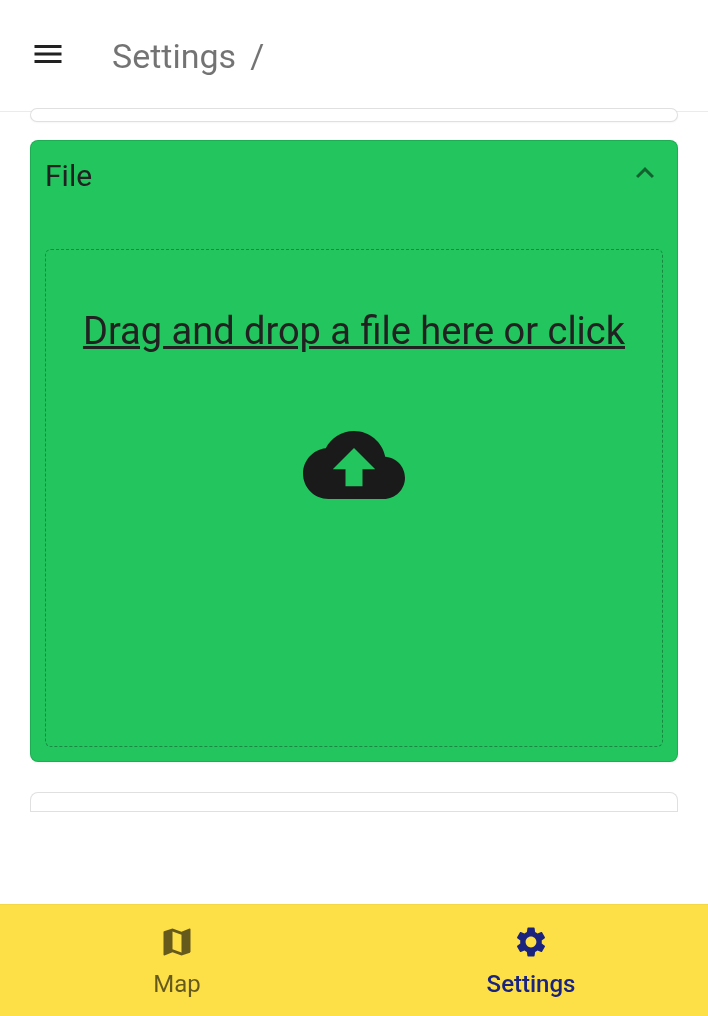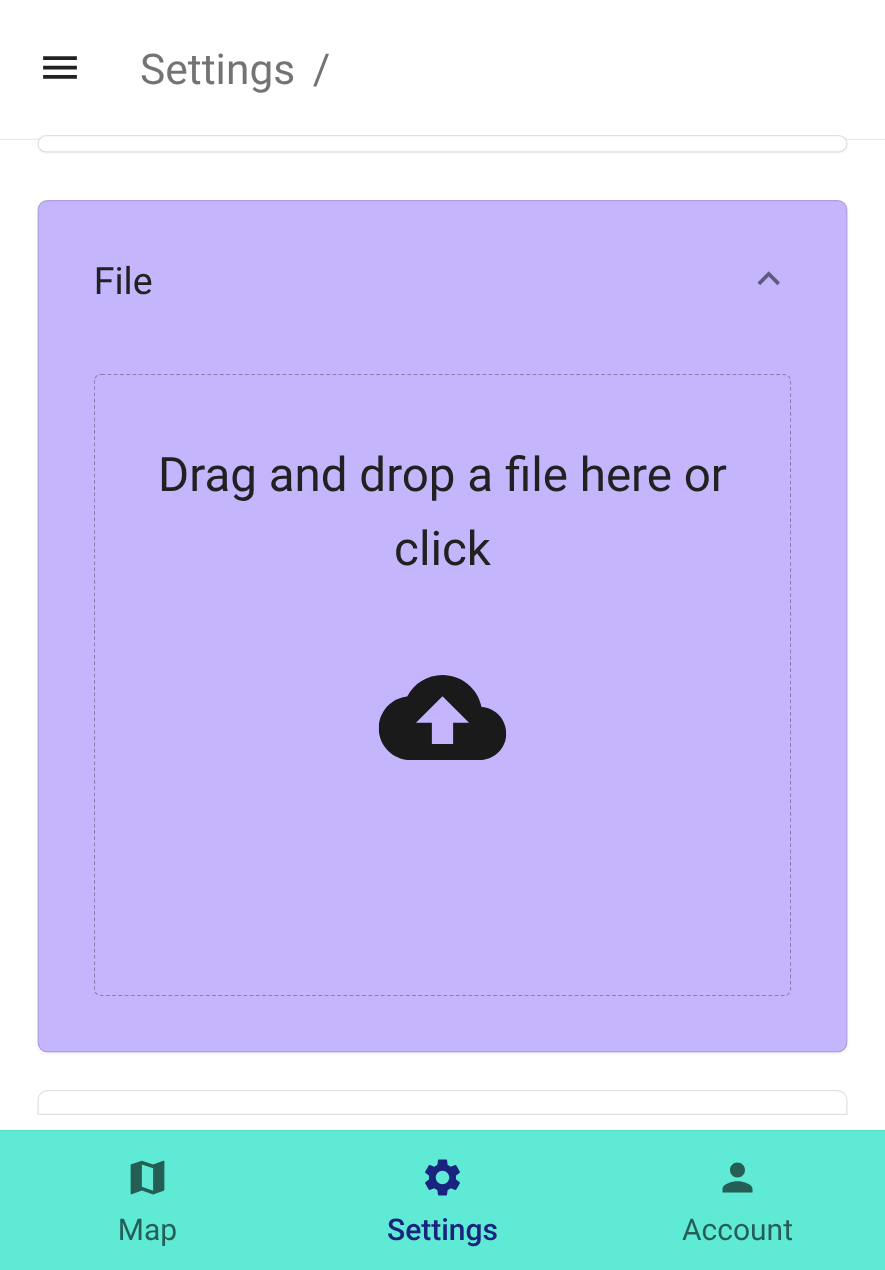--- a/index.html
+++ b/index.html
@@ -59,25 +59,25 @@
     }
     .card-stub {
       background: #ffffff;
       border: 1px solid rgba(0,0,0,0.12);
       border-radius: 8px;
       height: 14px;
       margin-top: -4px;
       box-shadow: 0 1px 2px rgba(0,0,0,0.04);
     }
     .card {
-      background: #c4b5fd;
+      background: #22c55e;
       border: 1px solid rgba(0,0,0,0.12);
       border-radius: 8px;
-      margin-top: 38px;
-      padding: 44px;
+      margin-top: 18px;
+      padding: 14px;
       box-shadow: 0 1px 3px rgba(0,0,0,0.05);
     }
     .card-header {
       display: flex;
       align-items: center;
       justify-content: space-between;
       cursor: pointer;
     }
     .card-title {
       font-size: 30px;
@@ -99,20 +99,21 @@
       align-items: center;
       cursor: pointer;
       padding: 30px 20px;
     }
     .dropzone-text {
       font-size: 38px;
       color: #212121;
       text-align: center;
       line-height: 1.55;
       margin-top: 22px;
+      text-decoration: underline;
     }
     .cloud-icon {
       margin-top: 70px;
     }
     .cloud-icon svg {
       width: 102px;
       height: 68px;
       fill: #1a1a1a;
     }
     .card-stub-bottom {
@@ -123,21 +124,21 @@
       height: 20px;
       margin-top: 30px;
     }
     .bottom-nav {
       position: absolute;
       bottom: 0;
       left: 0;
       right: 0;
       height: 112px;
       display: flex;
-      background: #5eead4;
+      background: #fde047;
       border-top: 1px solid rgba(0,0,0,0.04);
     }
     .nav-item {
       flex: 1;
       display: flex;
       flex-direction: column;
       align-items: center;
       justify-content: center;
       cursor: pointer;
       gap: 6px;
@@ -211,21 +212,13 @@
     <span class="nav-label">Map</span>
   </div>
   <div class="nav-item active">
     <span>
       <svg viewBox="0 0 24 24">
           <path d="M19.14 12.94c.04-.3.06-.61.06-.94 0-.32-.02-.64-.07-.94l2.03-1.58c.18-.14.23-.41.12-.61l-1.92-3.32c-.12-.22-.37-.29-.59-.22l-2.39.96c-.5-.38-1.03-.7-1.62-.94l-.36-2.54c-.04-.24-.24-.41-.48-.41h-3.84c-.24 0-.43.17-.47.41l-.36 2.54c-.59.24-1.13.57-1.62.94l-2.39-.96c-.22-.08-.47 0-.59.22L2.74 8.87c-.12.21-.08.47.12.61l2.03 1.58c-.05.3-.09.63-.09.94s.02.64.07.94l-2.03 1.58c-.18.14-.23.41-.12.61l1.92 3.32c.12.22.37.29.59.22l2.39-.96c.5.38 1.03.7 1.62.94l.36 2.54c.05.24.24.41.48.41h3.84c.24 0 .44-.17.47-.41l.36-2.54c.59-.24 1.13-.56 1.62-.94l2.39.96c.22.08.47 0 .59-.22l1.92-3.32c.12-.22.07-.47-.12-.61l-2.01-1.58zM12 15.6c-1.98 0-3.6-1.62-3.6-3.6s1.62-3.6 3.6-3.6 3.6 1.62 3.6 3.6-1.62 3.6-3.6 3.6z"></path>
         </svg>
     </span>
     <span class="nav-label">Settings</span>
   </div>
-  <div class="nav-item">
-    <span>
-      <svg viewBox="0 0 24 24">
-          <path d="M12 12c2.21 0 4-1.79 4-4s-1.79-4-4-4-4 1.79-4 4 1.79 4 4 4zm0 2c-2.67 0-8 1.34-8 4v2h16v-2c0-2.66-5.33-4-8-4z"></path>
-        </svg>
-    </span>
-    <span class="nav-label">Account</span>
-  </div>
 </div>
 
 </body></html>

